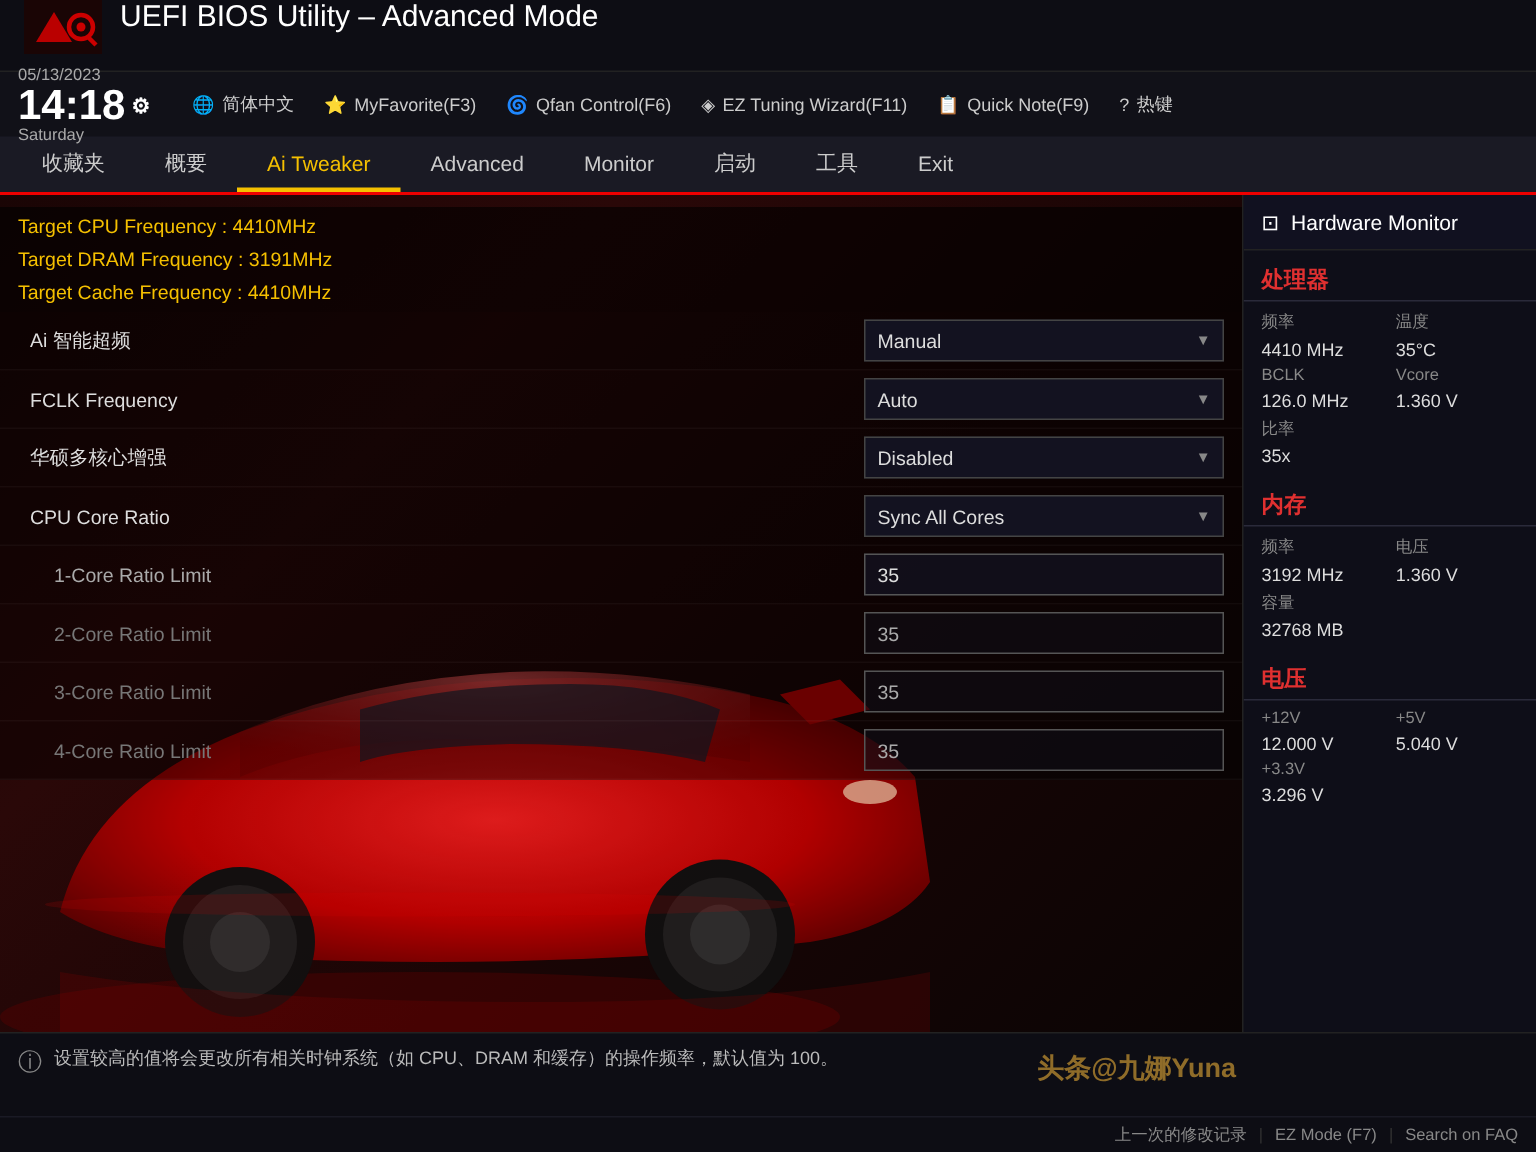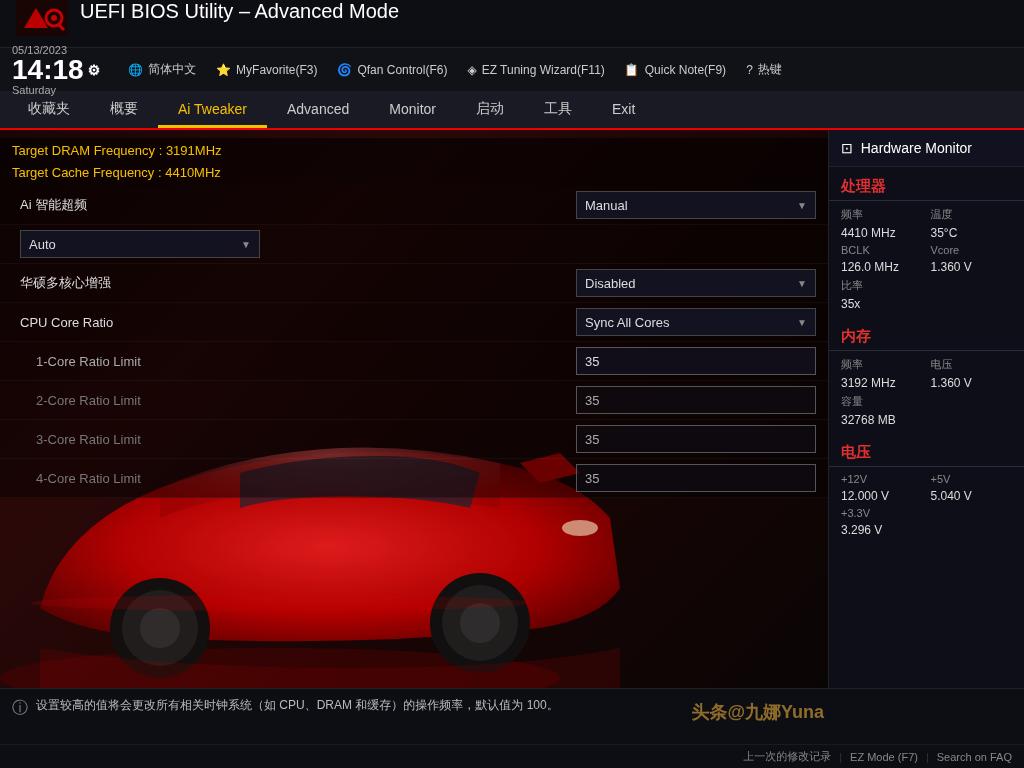--- a/index.html
+++ b/index.html
@@ -369,36 +369,38 @@
 
         <ellipse cx="620" cy="220" rx="18" ry="8" fill="#ffccaa" opacity="0.8"></ellipse>
 
         <path d="M80 340 Q200 360 400 360 Q560 360 660 340 L660 380 Q540 400 350 400 Q180 400 80 380Z" fill="#aa0000" opacity="0.2"></path>
       </svg>
     </div>
 
     <div id="settings-panel">
 
       <div class="info-bar">
+        <div class="info-text">Target CPU Frequency : 4410MHz</div>
         <div class="info-text">Target DRAM Frequency : 3191MHz</div>
         <div class="info-text">Target Cache Frequency : 4410MHz</div>
       </div>
 
       <div class="setting-row" style="background:rgba(0,0,0,0.55)">
         <span class="setting-label">Ai 智能超频</span>
         <div class="setting-control">
           <div class="dropdown-control">
             <span>Manual</span>
             <span class="dropdown-arrow">▼</span>
           </div>
         </div>
       </div>
 
 
       <div class="setting-row" style="background:rgba(0,0,0,0.5)">
+        <span class="setting-label">FCLK Frequency</span>
         <div class="setting-control">
           <div class="dropdown-control">
             <span>Auto</span>
             <span class="dropdown-arrow">▼</span>
           </div>
         </div>
       </div>
 
       <div class="setting-row" style="background:rgba(0,0,0,0.5)">
         <span class="setting-label">华硕多核心增强</span>

